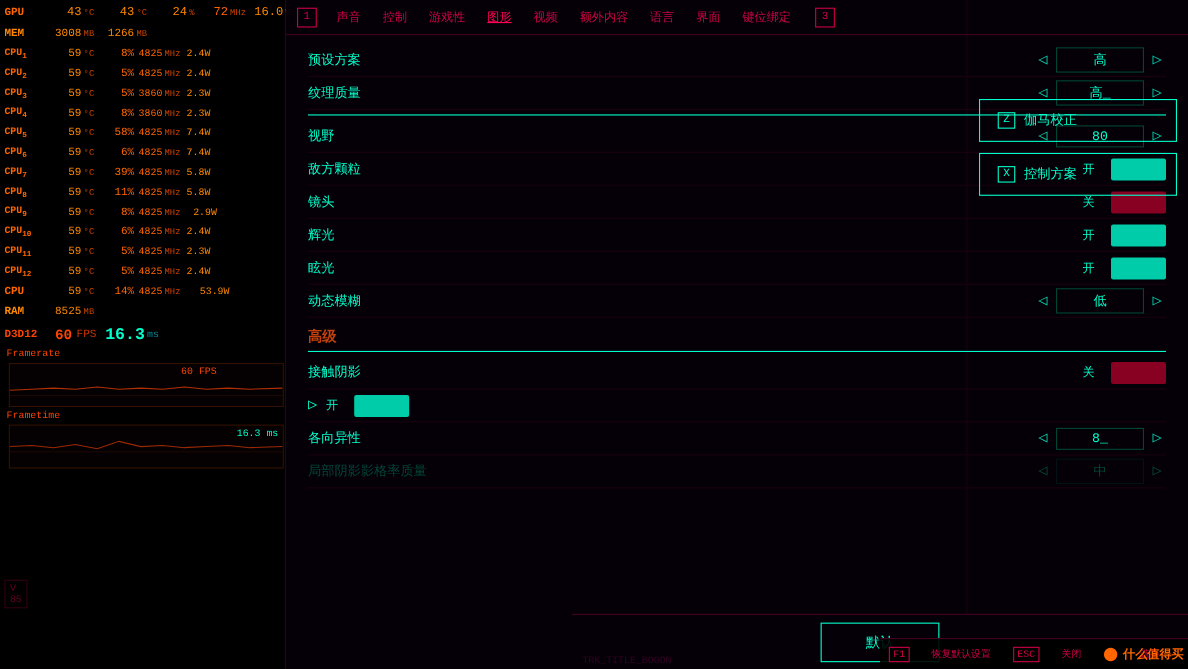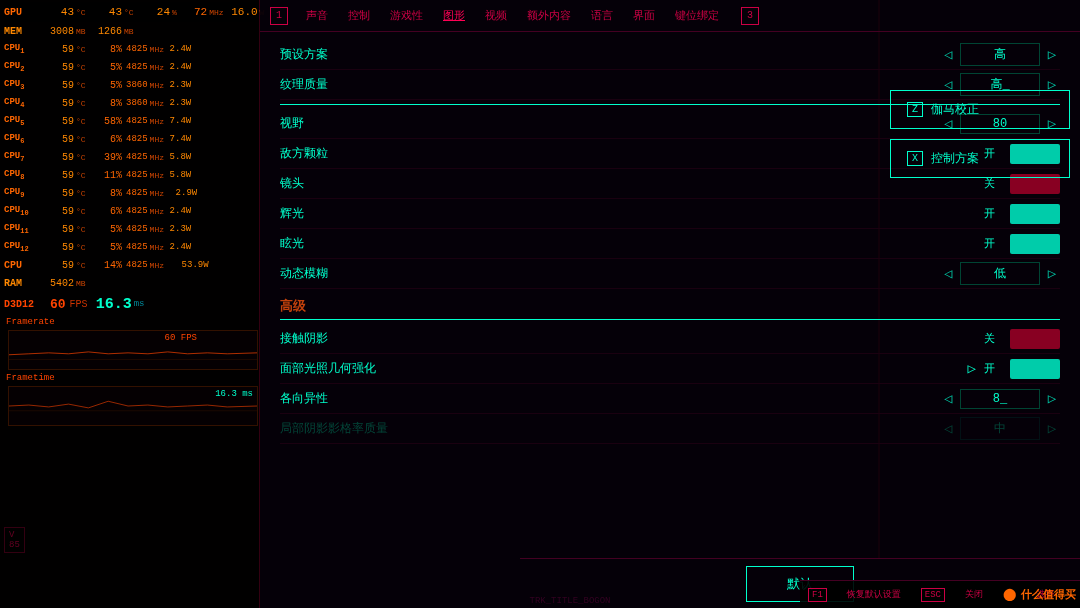--- a/index.html
+++ b/index.html
@@ -480,21 +480,21 @@
     <span class="val" style="color:#ff8800;">59</span>
       <span class="unit">°C</span>
     <span class="val" style="color:#ff6600;">14%</span>
     <span style="color:#ff6600;font-size:9px;margin-left:2px;">4825</span>
       <span class="unit">MHz</span>
     <span style="color:#ff8800;margin-left:14px;font-size:9px;">53.9W</span>
   </div>
 
   <div class="sys-row">
     <span class="label" style="color:#ff8800;">RAM</span>
-    <span class="val" style="color:#ff8800;">5402</span>
+    <span class="val" style="color:#ff8800;">8525</span>
     <span class="unit">MB</span>
   </div>
 
   <div class="sys-row" style="height:24px;">
     <span class="label" style="color:#ff4400;font-size:10px;">D3D12</span>
     <span style="color:#ff4400;font-size:13px;font-weight:bold;margin-left:4px;">60</span>
     <span style="color:#cc3300;font-size:10px;margin-left:2px;">FPS</span>
     <span style="color:#00ffcc;font-size:15px;font-weight:bold;margin-left:6px;">16.3</span>
     <span style="color:#008899;font-size:9px;">ms</span>
   </div>
@@ -634,21 +634,20 @@
       <span class="setting-label">接触阴影</span>
       <div class="setting-control">
         <div class="toggle-container">
           <span class="toggle-label">关</span>
           <div class="toggle off"></div>
         </div>
       </div>
     </div>
 
     <div class="setting-row">
-      <span class="setting-label">面部光照几何强化</span>
       <div class="setting-control">
         <span class="cursor-icon">▷</span>
         <div class="toggle-container">
           <span class="toggle-label">开</span>
           <div class="toggle on"></div>
         </div>
       </div>
     </div>
 
     <div class="setting-row">

